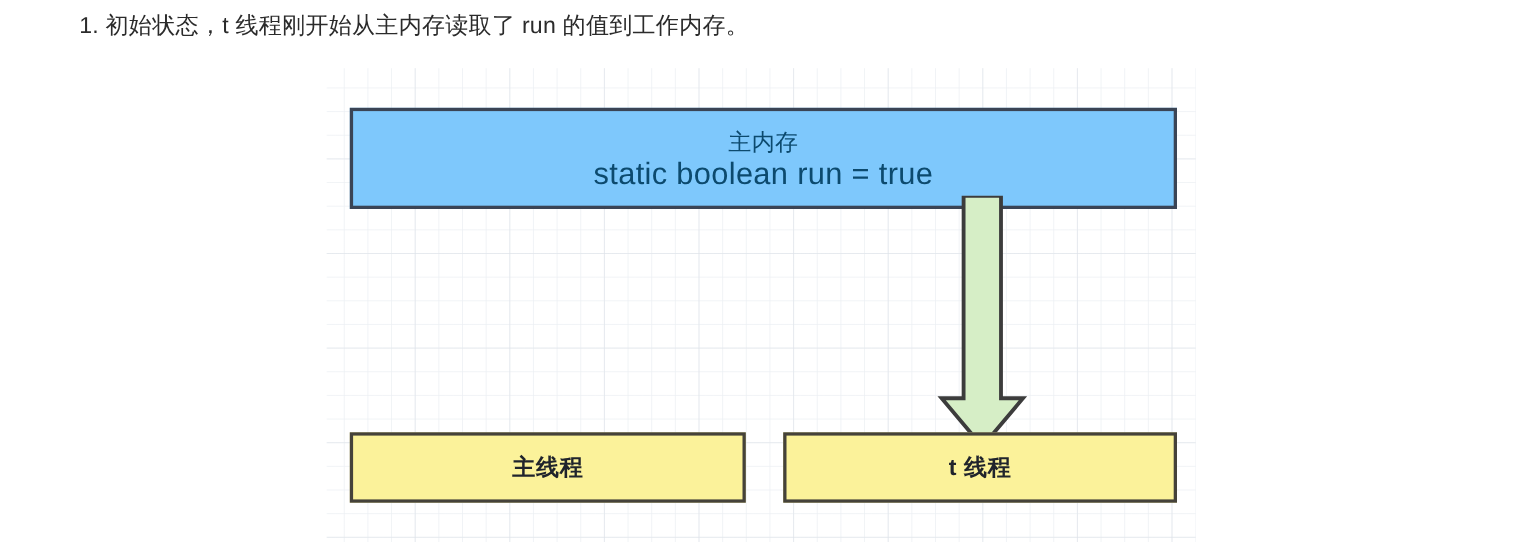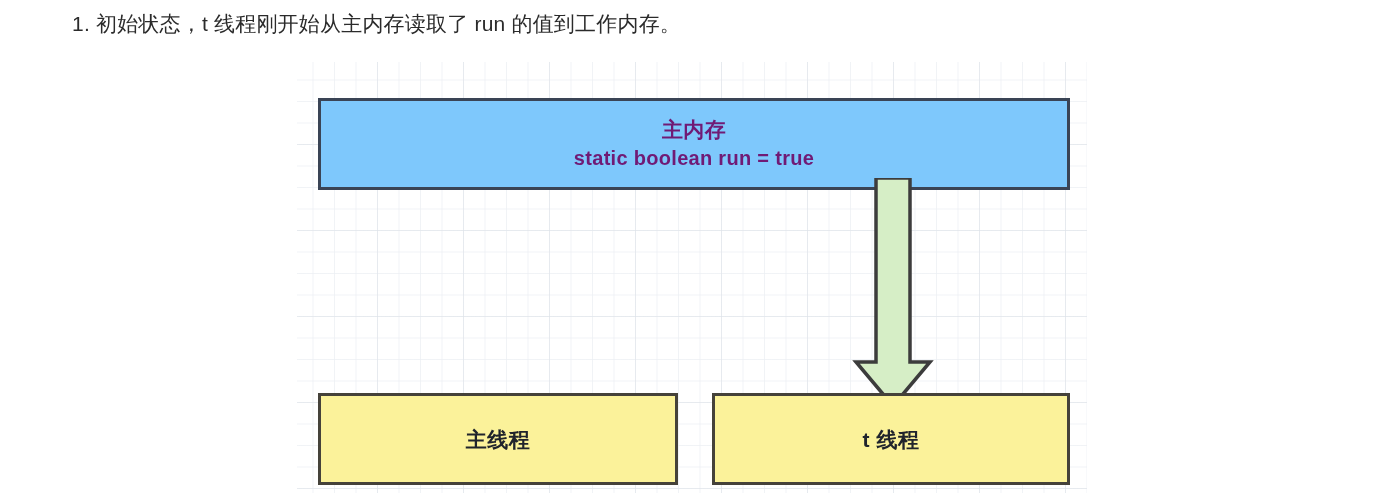--- a/index.html
+++ b/index.html
@@ -64,30 +64,30 @@
 
   .node-main-memory {
     left: 21px;
     top: 36px;
     width: 752px;
     height: 92px;
     background: #7ec8fc;
     border: 3px solid #3a4455;
   }
   .node-main-memory .line {
-    color: #701a75;
-    font-weight: bold;
+    color: #0c4a6e;
+    font-weight: normal;
     letter-spacing: 0.3px;
   }
   .node-main-memory .line-title   { font-size: 21px; line-height: 27px; }
-  .node-main-memory .line-code    { font-size: 20px; line-height: 30px; }
+  .node-main-memory .line-code    { font-size: 28px; line-height: 30px; }
 
   .node-thread {
     top: 331px;
-    height: 92px;
+    height: 64px;
     background: #fbf29a;
     border: 3px solid #45423a;
   }
   .node-thread-main { left: 21px;  width: 360px; }
   .node-thread-t    { left: 415px; width: 358px; }
   .node-thread .line {
     font-size: 21px;
     line-height: 27px;
     color: #20242c;
     font-weight: bold;

